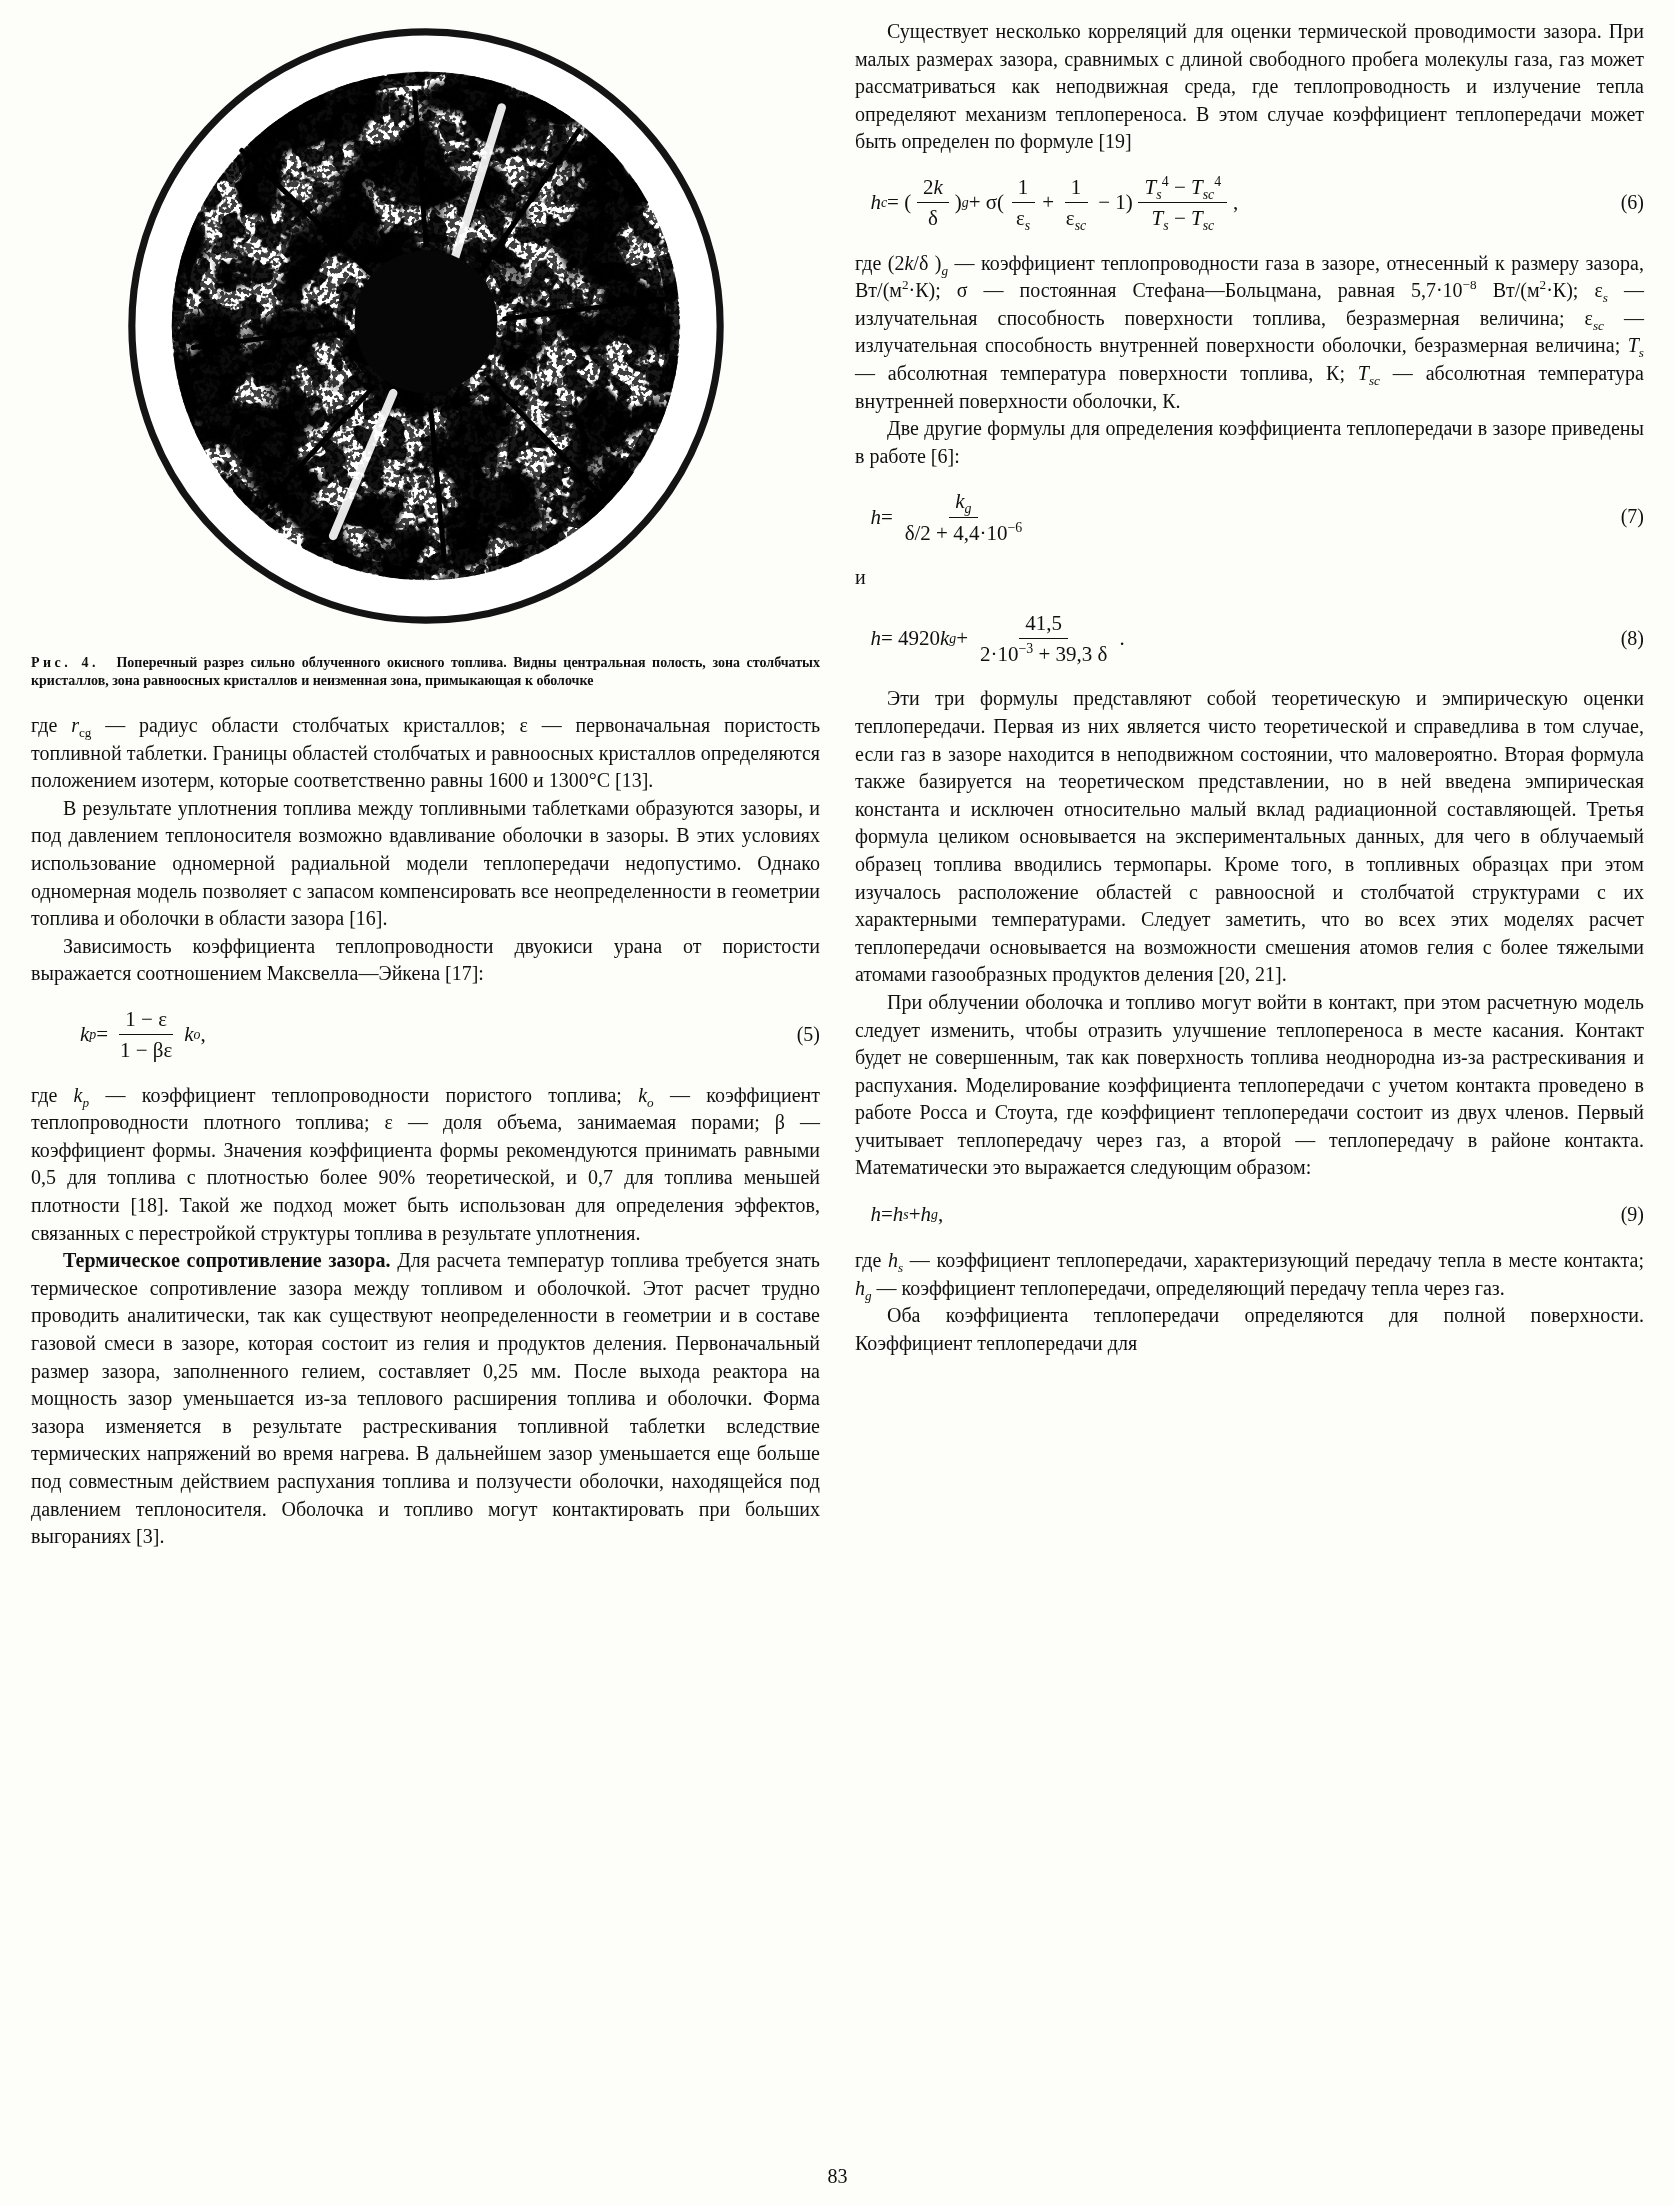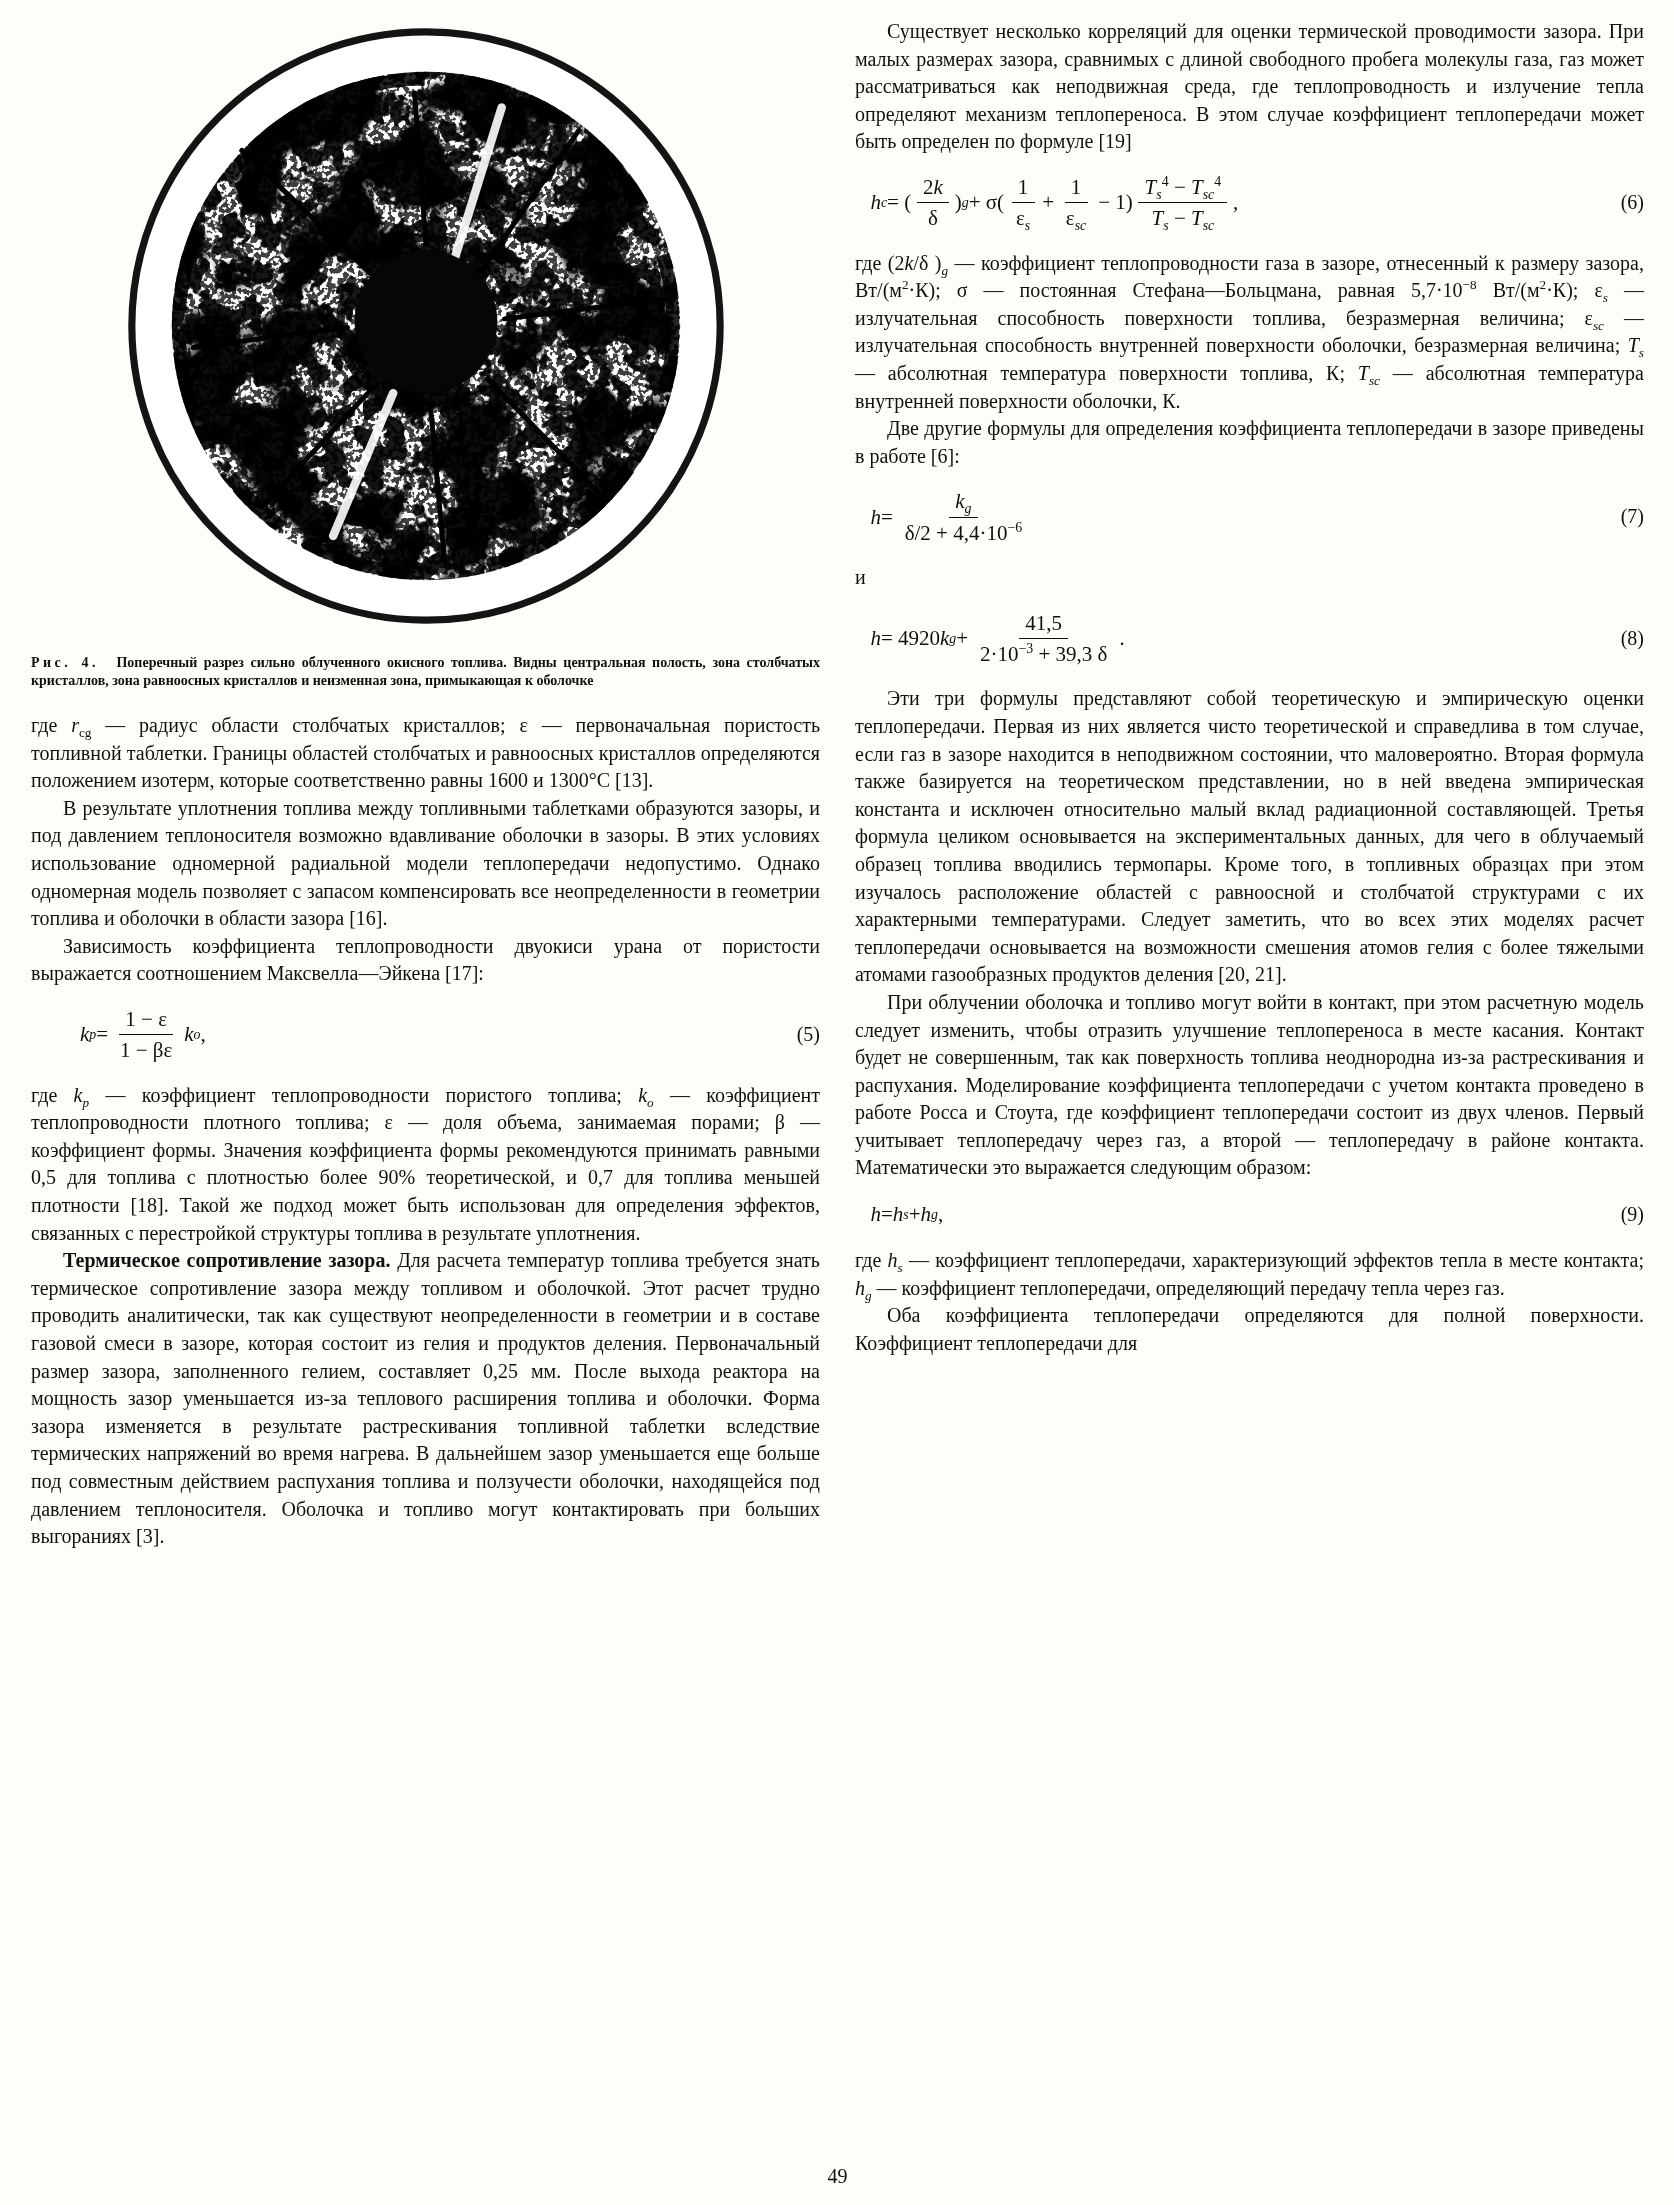--- a/index.html
+++ b/index.html
@@ -219,20 +219,20 @@
             <span style="font-style: italic;">h</span>
             <sub style="font-style: italic;">s</sub>
             <span> + </span>
             <span style="font-style: italic;">h</span>
             <sub style="font-style: italic;">g</sub>
             <span> ,</span>
           </span>
         <span class="eq-num">(9)</span>
       </div>
 
-      <p class="para"><span>где </span><span style="font-style: italic;">h</span><sub style="font-style: italic;">s</sub><span> — коэффициент теплопередачи, характеризующий эффектов тепла в месте контакта; </span><span style="font-style: italic;">h</span><sub style="font-style: italic;">g</sub><span> — коэффициент теплопередачи, определяющий передачу тепла через газ.</span></p>
+      <p class="para"><span>где </span><span style="font-style: italic;">h</span><sub style="font-style: italic;">s</sub><span> — коэффициент теплопередачи, характеризующий передачу тепла в месте контакта; </span><span style="font-style: italic;">h</span><sub style="font-style: italic;">g</sub><span> — коэффициент теплопередачи, определяющий передачу тепла через газ.</span></p>
       <p class="para indent">Оба коэффициента теплопередачи определяются для полной поверхности. Коэффициент теплопередачи для</p>
     </div>
   </div>
 
-  <div class="page-num">49</div>
+  <div class="page-num">83</div>
 </div>
 
 
 </body></html>

